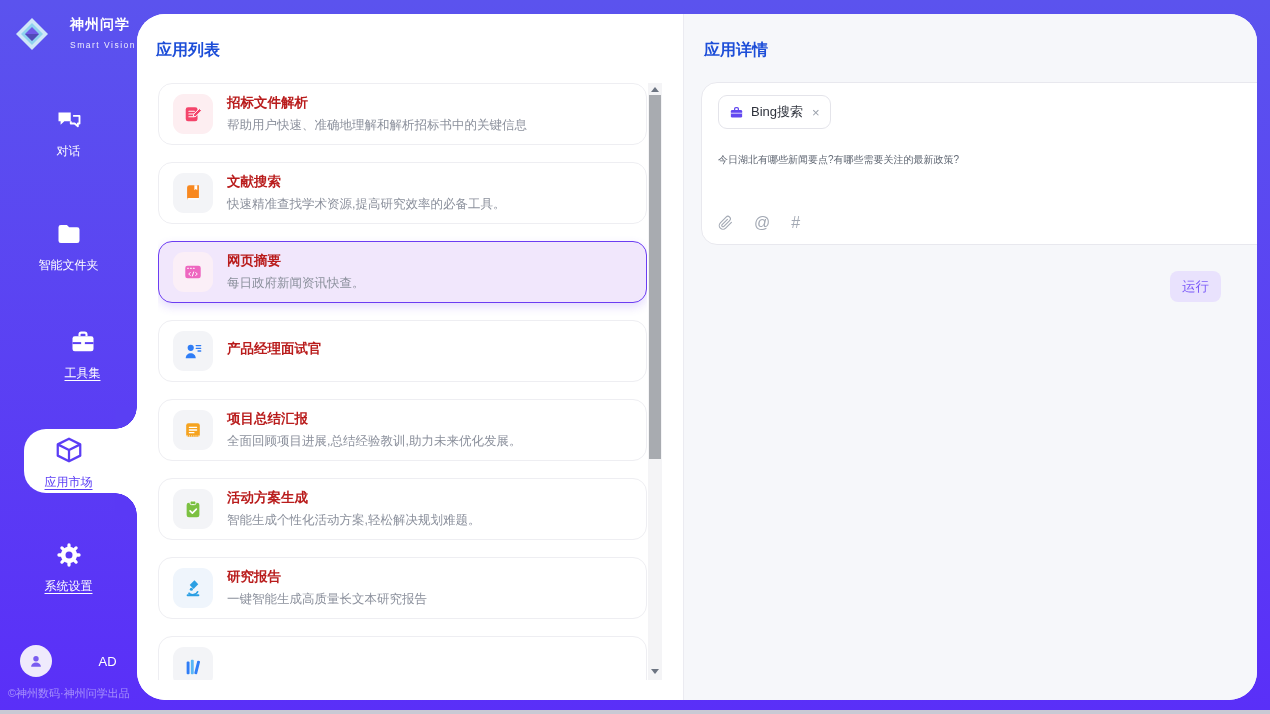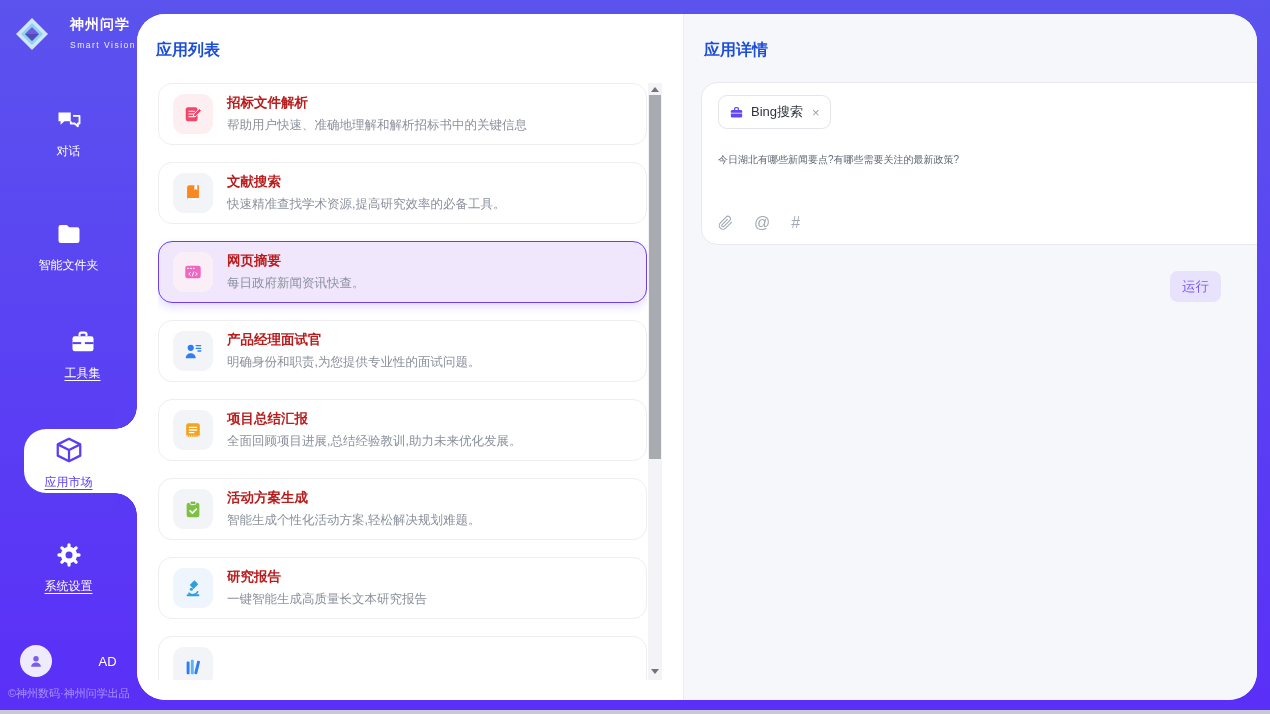--- a/index.html
+++ b/index.html
@@ -232,21 +232,20 @@
         <div class="card">
           <span class="app-icon bg-gray">
             <svg width="20" height="20" viewBox="0 0 22 22">
               <circle cx="8.5" cy="7.5" r="3.4" fill="#2f7df6"></circle>
               <path d="M3 19c0-3.3 2.5-5.5 5.5-5.5S14 15.7 14 19z" fill="#2f7df6"></path>
               <path d="M14.5 5h5M14.5 8h5M16.5 11h3" stroke="#2f7df6" stroke-width="1.4" stroke-linecap="round"></path>
             </svg>
           </span>
           <span>
             <div class="card-title">产品经理面试官</div>
-            <div class="card-desc">明确身份和职责,为您提供专业性的面试问题。</div>
           </span>
         </div>
 
         <div class="card">
           <span class="app-icon bg-gray">
             <svg width="20" height="20" viewBox="0 0 22 22">
               <rect x="3.5" y="3.5" width="15" height="15" rx="2.5" fill="#f5a31f"></rect>
               <path d="M7 8h8M7 11h8M7 14h5" stroke="#fff" stroke-width="1.4" stroke-linecap="round"></path>
               <path d="M4.2 17.5h13.6" stroke="#fff" stroke-width="1" stroke-dasharray="1 1.4"></path>
             </svg>

